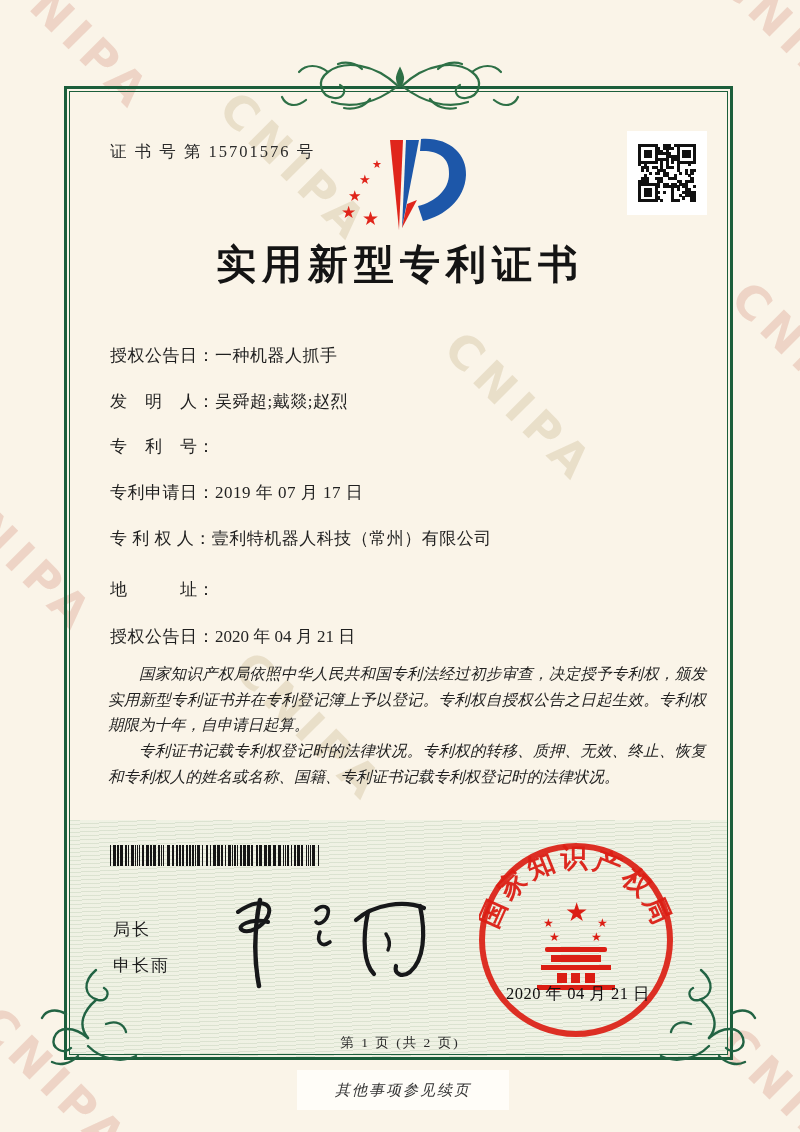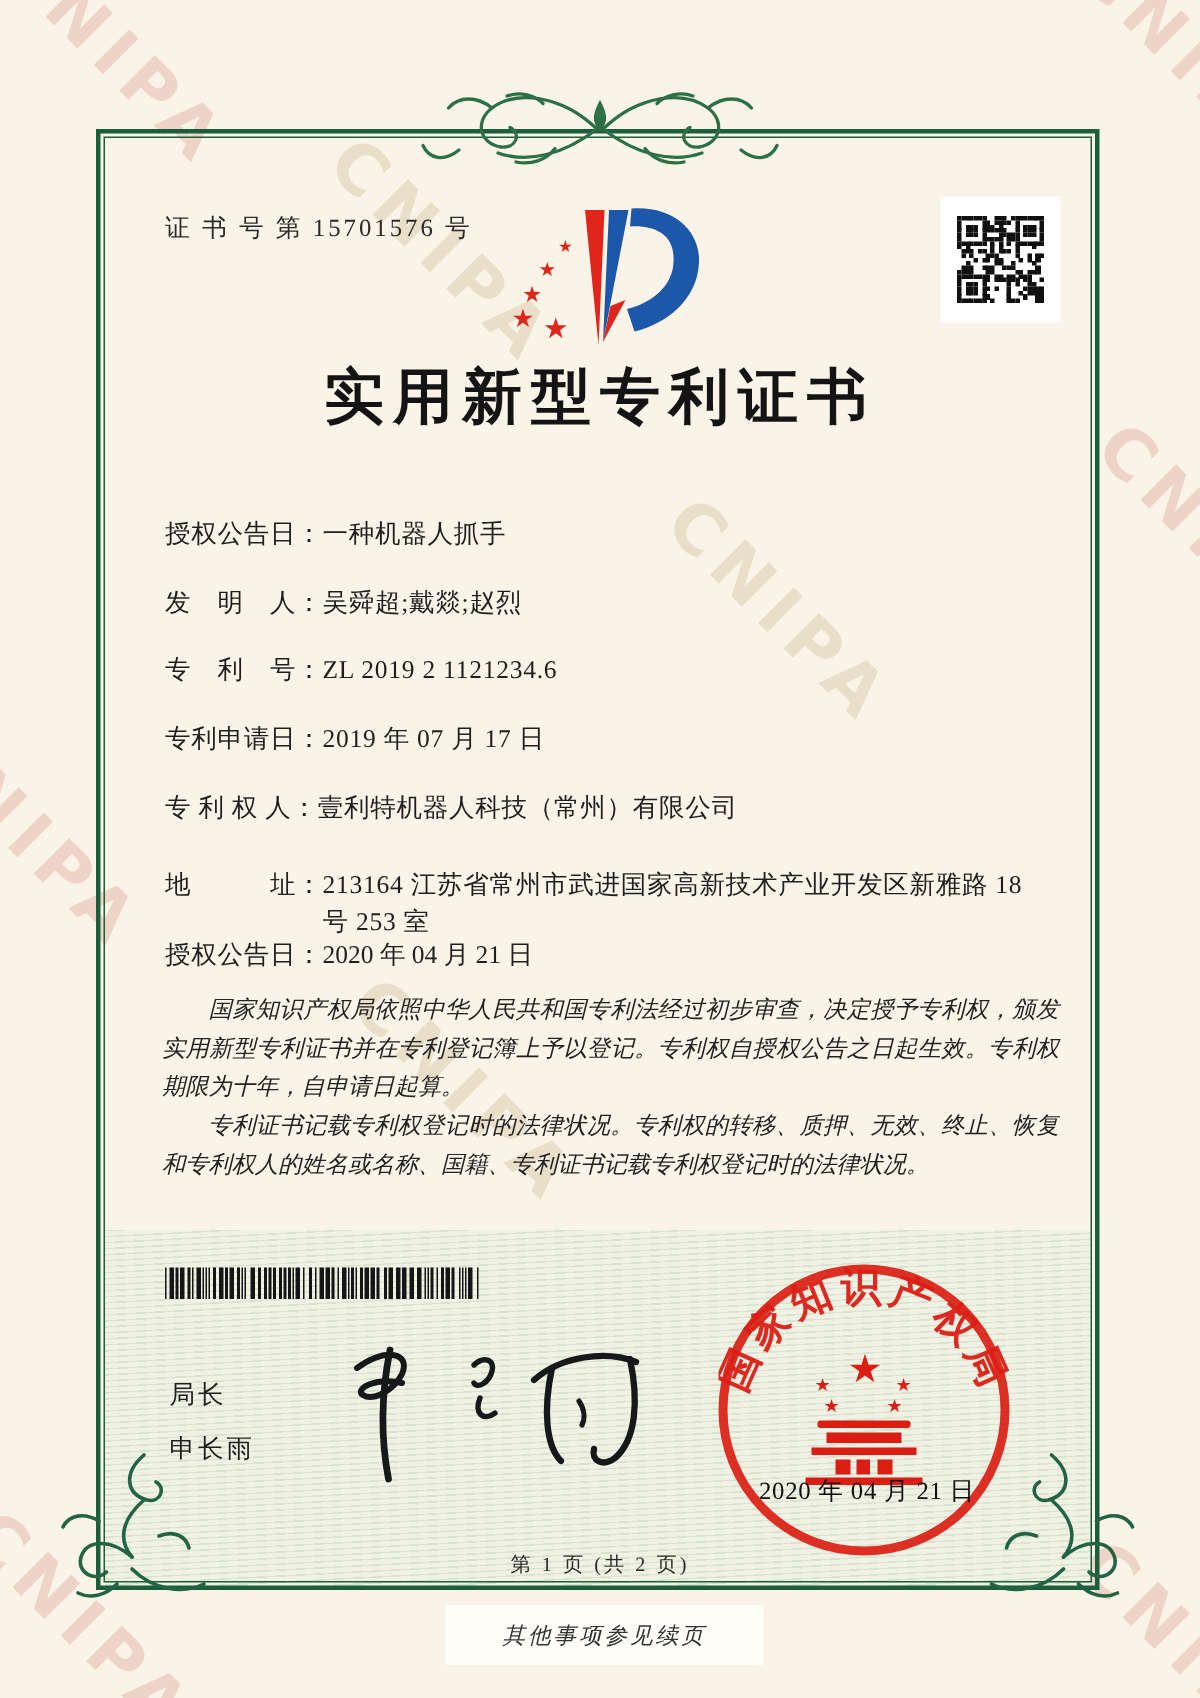--- a/index.html
+++ b/index.html
@@ -410,33 +410,31 @@
 <div class="row" style="top:344px">
   <span class="flabel">授权公告日：</span>
   <span class="fvalue">一种机器人抓手</span>
 </div>
 <div class="row" style="top:390px">
   <span class="flabel">发　明　人：</span>
   <span class="fvalue">吴舜超;戴燚;赵烈</span>
 </div>
 <div class="row" style="top:435px">
   <span class="flabel">专　利　号：</span>
-  <span class="fvalue">ZL 2019 2 1121234.6</span>
 </div>
 <div class="row" style="top:481px">
   <span class="flabel">专利申请日：</span>
   <span class="fvalue">2019 年 07 月 17 日</span>
 </div>
 <div class="row" style="top:527px">
   <span class="flabel">专 利 权 人：</span>
   <span class="fvalue">壹利特机器人科技（常州）有限公司</span>
 </div>
 <div class="row" style="top:578px">
   <span class="flabel">地　　　址：</span>
-  <span class="fvalue" style="width:486px">213164 江苏省常州市武进国家高新技术产业开发区新雅路 18 号 253 室</span>
 </div>
 <div class="row" style="top:625px">
   <span style="display:inline-block;width:295px">
     <span class="flabel">授权公告日：</span><span>2020 年 04 月 21 日</span>
   </span>
 </div>
 
 <div class="paras">
   <p>国家知识产权局依照中华人民共和国专利法经过初步审查，决定授予专利权，颁发实用新型专利证书并在专利登记簿上予以登记。专利权自授权公告之日起生效。专利权期限为十年，自申请日起算。</p>
   <p>专利证书记载专利权登记时的法律状况。专利权的转移、质押、无效、终止、恢复和专利权人的姓名或名称、国籍、专利证书记载专利权登记时的法律状况。</p>

